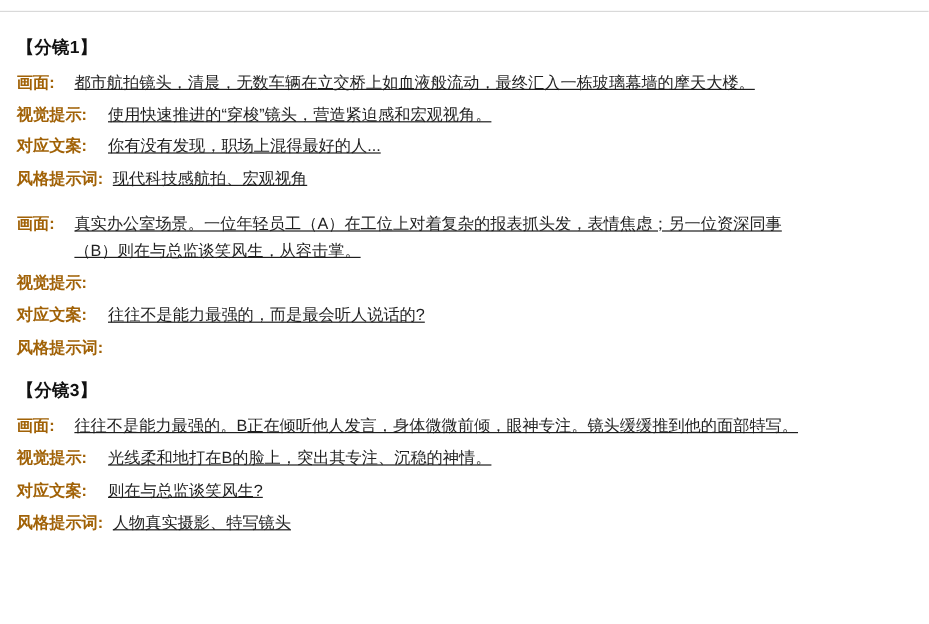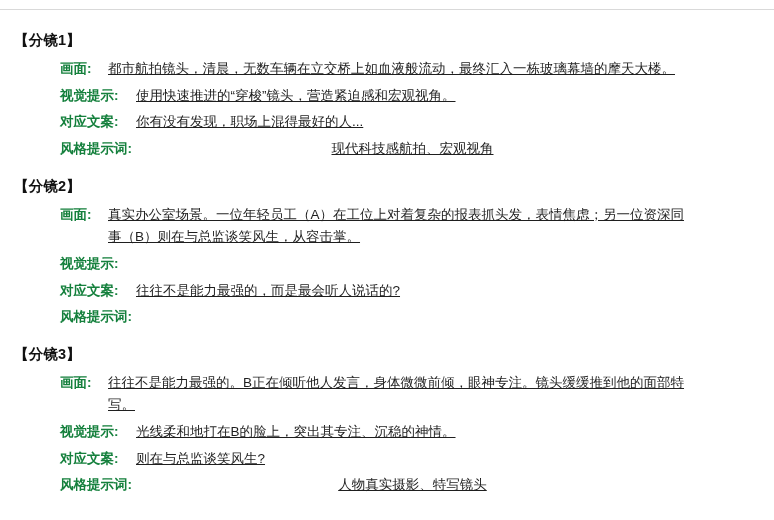--- a/index.html
+++ b/index.html
@@ -46,37 +46,35 @@
   .row {
     display: flex;
     align-items: flex-start;
     margin-bottom: 5px;
     line-height: 1.62;
   }
   .row-label {
     flex: 0 0 auto;
     font-size: 13.5px;
     font-weight: bold;
-    color: #15803d;
+    color: #a16207;
     white-space: nowrap;
     padding-right: 6px;
-    margin-left: 46px;
   }
   .row-label.w-narrow { min-width: 42px; }
   .row-label.w-wide { min-width: 70px; }
   .row-value {
     flex: 1 1 auto;
     font-size: 13.5px;
     color: #1f1f1f;
     word-break: break-word;
     text-decoration: underline;
   }
   .row-value.indent {
     padding-left: 2px;
-    text-align: center;
   }
 </style>
 </head>
 <body>
 
 <div class="page">
   <div class="top-rule"></div>
 
   <div class="content">
 
@@ -94,21 +92,20 @@
         <div class="row-label w-wide">对应文案:</div>
         <div class="row-value">你有没有发现，职场上混得最好的人...</div>
       </div>
       <div class="row">
         <div class="row-label w-wide">风格提示词:</div>
         <div class="row-value indent">现代科技感航拍、宏观视角</div>
       </div>
     </div>
 
     <div class="scene-block">
-      <div class="scene-title">【分镜2】</div>
       <div class="row">
         <div class="row-label w-narrow">画面:</div>
         <div class="row-value">真实办公室场景。一位年轻员工（A）在工位上对着复杂的报表抓头发，表情焦虑；另一位资深同事（B）则在与总监谈笑风生，从容击掌。</div>
       </div>
       <div class="row">
         <div class="row-label w-wide">视觉提示:</div>
       </div>
       <div class="row">
         <div class="row-label w-wide">对应文案:</div>
         <div class="row-value">往往不是能力最强的，而是最会听人说话的?</div>

